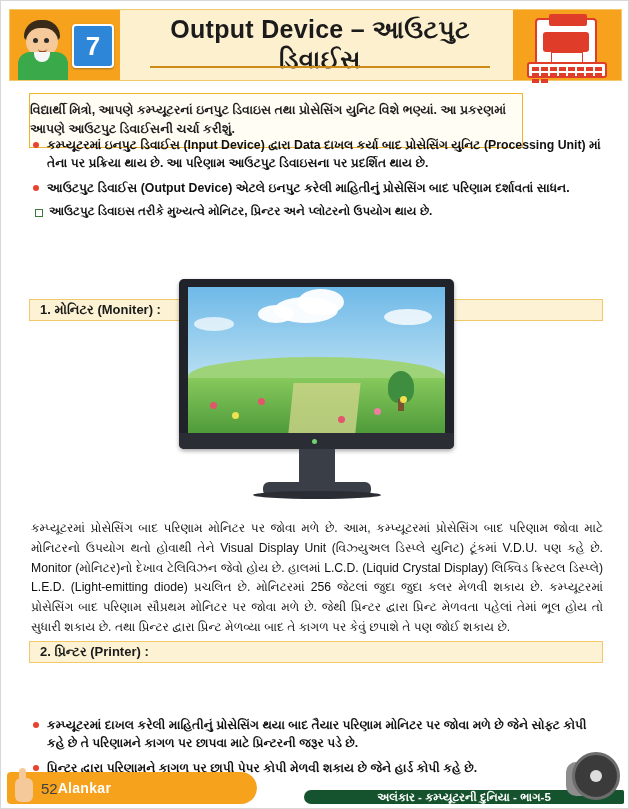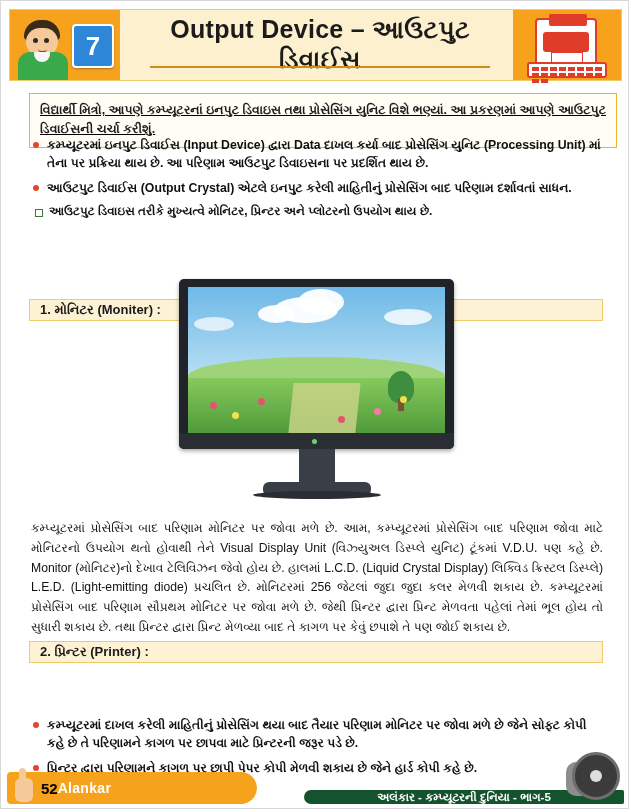--- a/index.html
+++ b/index.html
@@ -104,26 +104,25 @@
   }
   .kbd{
     position:absolute;left:14px;bottom:2px;width:80px;height:16px;
     background:#fff;border:2px solid #e03c2a;border-radius:3px;box-sizing:border-box;
     display:flex;flex-wrap:wrap;align-content:flex-start;padding:2px;
   }
   .kbd i{display:block;width:7px;height:4px;background:#e03c2a;margin:1px;}
 
   
   .intro{
-    position:absolute;left:28px;top:92px;width:588px;
+    position:absolute;left:28px;top:92px;width:494px;
     border:1px solid #f0b429;
     background:#fffdf4;
-    padding:7px 10px;
-    box-sizing:border-box;
-    text-decoration:underline;
+    padding:7px 0;
+    box-sizing:border-box;
   }
   .intro p{
     margin:0;font-size:12.5px;font-weight:bold;color:#1d1d1d;line-height:1.55;
   }
 
   
   .bullets{
     position:absolute;left:30px;top:135px;width:572px;
   }
   .bl{
@@ -228,21 +227,21 @@
     position:absolute;left:6px;bottom:4px;width:250px;height:32px;
     background:#f6a21d;border-radius:4px 16px 16px 4px;
     display:flex;align-items:center;
   }
   .hand{
     position:absolute;left:4px;bottom:2px;width:26px;height:34px;
   }
   .hand-b{position:absolute;left:4px;bottom:0;width:18px;height:24px;background:#f6c99a;border-radius:6px;}
   .hand-f{position:absolute;left:8px;bottom:18px;width:7px;height:16px;background:#f6c99a;border-radius:4px;}
   .pagenum{
-    margin-left:34px;font-size:15px;font-weight:bold;color:#000000;
+    margin-left:34px;font-size:15px;font-weight:normal;color:#404040;
   }
   .brand{
     font-size:14px;font-weight:bold;color:#ffffff;
     letter-spacing:.3px;
   }
   .foot-right{
     position:absolute;right:6px;bottom:4px;width:320px;height:14px;
     background:#14532d;border-radius:16px 4px 4px 16px;
     display:flex;align-items:center;justify-content:center;
   }
@@ -317,21 +316,21 @@
       </div>
     </div>
   </div>
 
   <div class="intro">
     <p>વિદ્યાર્થી મિત્રો, આપણે કમ્પ્યૂટરનાં ઇનપુટ ડિવાઇસ તથા પ્રોસેસિંગ યુનિટ વિશે ભણ્યાં. આ પ્રકરણમાં આપણે આઉટપુટ ડિવાઈસની ચર્ચા કરીશું.</p>
   </div>
 
   <div class="bullets">
     <div class="bl">કમ્પ્યૂટરમાં ઇનપુટ ડિવાઈસ (Input Device) દ્વારા Data દાખલ કર્યા બાદ પ્રોસેસિંગ યુનિટ (Processing Unit) માં તેના પર પ્રક્રિયા થાય છે. આ પરિણામ આઉટપુટ ડિવાઇસના પર પ્રદર્શિત થાય છે.</div>
-    <div class="bl">આઉટપુટ ડિવાઈસ (Output Crystal) એટલે ઇનપુટ કરેલી માહિતીનું પ્રોસેસિંગ બાદ પરિણામ દર્શાવતાં સાધન.</div>
+    <div class="bl">આઉટપુટ ડિવાઈસ (Output Device) એટલે ઇનપુટ કરેલી માહિતીનું પ્રોસેસિંગ બાદ પરિણામ દર્શાવતાં સાધન.</div>
     <div class="bl sq">આઉટપુટ ડિવાઇસ તરીકે મુખ્યત્વે મોનિટર, પ્રિન્ટર અને પ્લોટરનો ઉપયોગ થાય છે.</div>
   </div>
 
   <div class="sechead" id="sec1">1. મોનિટર (Moniter) :</div>
 
   <div class="monitor-wrap">
     <div class="mon-frame">
       <div class="mon-screen">
         <div class="sky"></div>
         <div class="cloud c1"></div>

